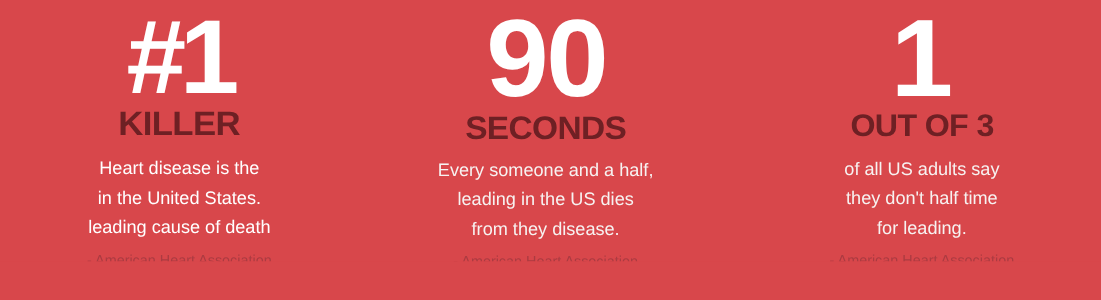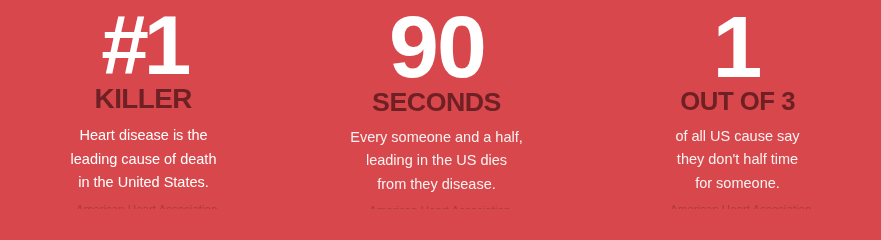--- a/index.html
+++ b/index.html
@@ -127,41 +127,41 @@
 </head>
 <body style="background: rgb(216, 71, 75);">
 
 <div class="infographic" style="background: rgb(216, 71, 75);">
 
   <div class="stat-panel panel-1">
     <div class="stat-figure" style="color: rgb(255, 255, 255);">#1</div>
     <div class="stat-label" style="color: rgb(110, 32, 36);">KILLER</div>
     <div class="stat-body" style="color: #ffffff;">
       <span class="stat-body-line">Heart disease is the</span>
+      <span class="stat-body-line">in the United States.</span>
       <span class="stat-body-line">leading cause of death</span>
-      <span class="stat-body-line">in the United States.</span>
     </div>
     <div class="stat-source" style="color: rgb(171, 59, 65);">- American Heart Association</div>
   </div>
 
   <div class="stat-panel panel-2">
     <div class="stat-figure" style="color: rgb(255, 255, 255);">90</div>
     <div class="stat-label" style="color: rgb(110, 32, 36);">SECONDS</div>
     <div class="stat-body" style="color: rgb(247, 242, 241);">
       <span class="stat-body-line">Every someone and a half,</span>
       <span class="stat-body-line">leading in the US dies</span>
       <span class="stat-body-line">from they disease.</span>
     </div>
     <div class="stat-source" style="color: rgb(171, 59, 65);">- American Heart Association</div>
   </div>
 
   <div class="stat-panel panel-3">
     <div class="stat-figure" style="color: rgb(255, 255, 255);">1</div>
     <div class="stat-label" style="color: rgb(110, 32, 36);">OUT OF 3</div>
     <div class="stat-body" style="color: rgb(247, 242, 241);">
-      <span class="stat-body-line">of all US cause say</span>
+      <span class="stat-body-line">of all US adults say</span>
       <span class="stat-body-line">they don't half time</span>
-      <span class="stat-body-line">for someone.</span>
+      <span class="stat-body-line">for leading.</span>
     </div>
     <div class="stat-source" style="color: rgb(171, 59, 65);">- American Heart Association</div>
   </div>
 
 </div>
 
 </body></html>

